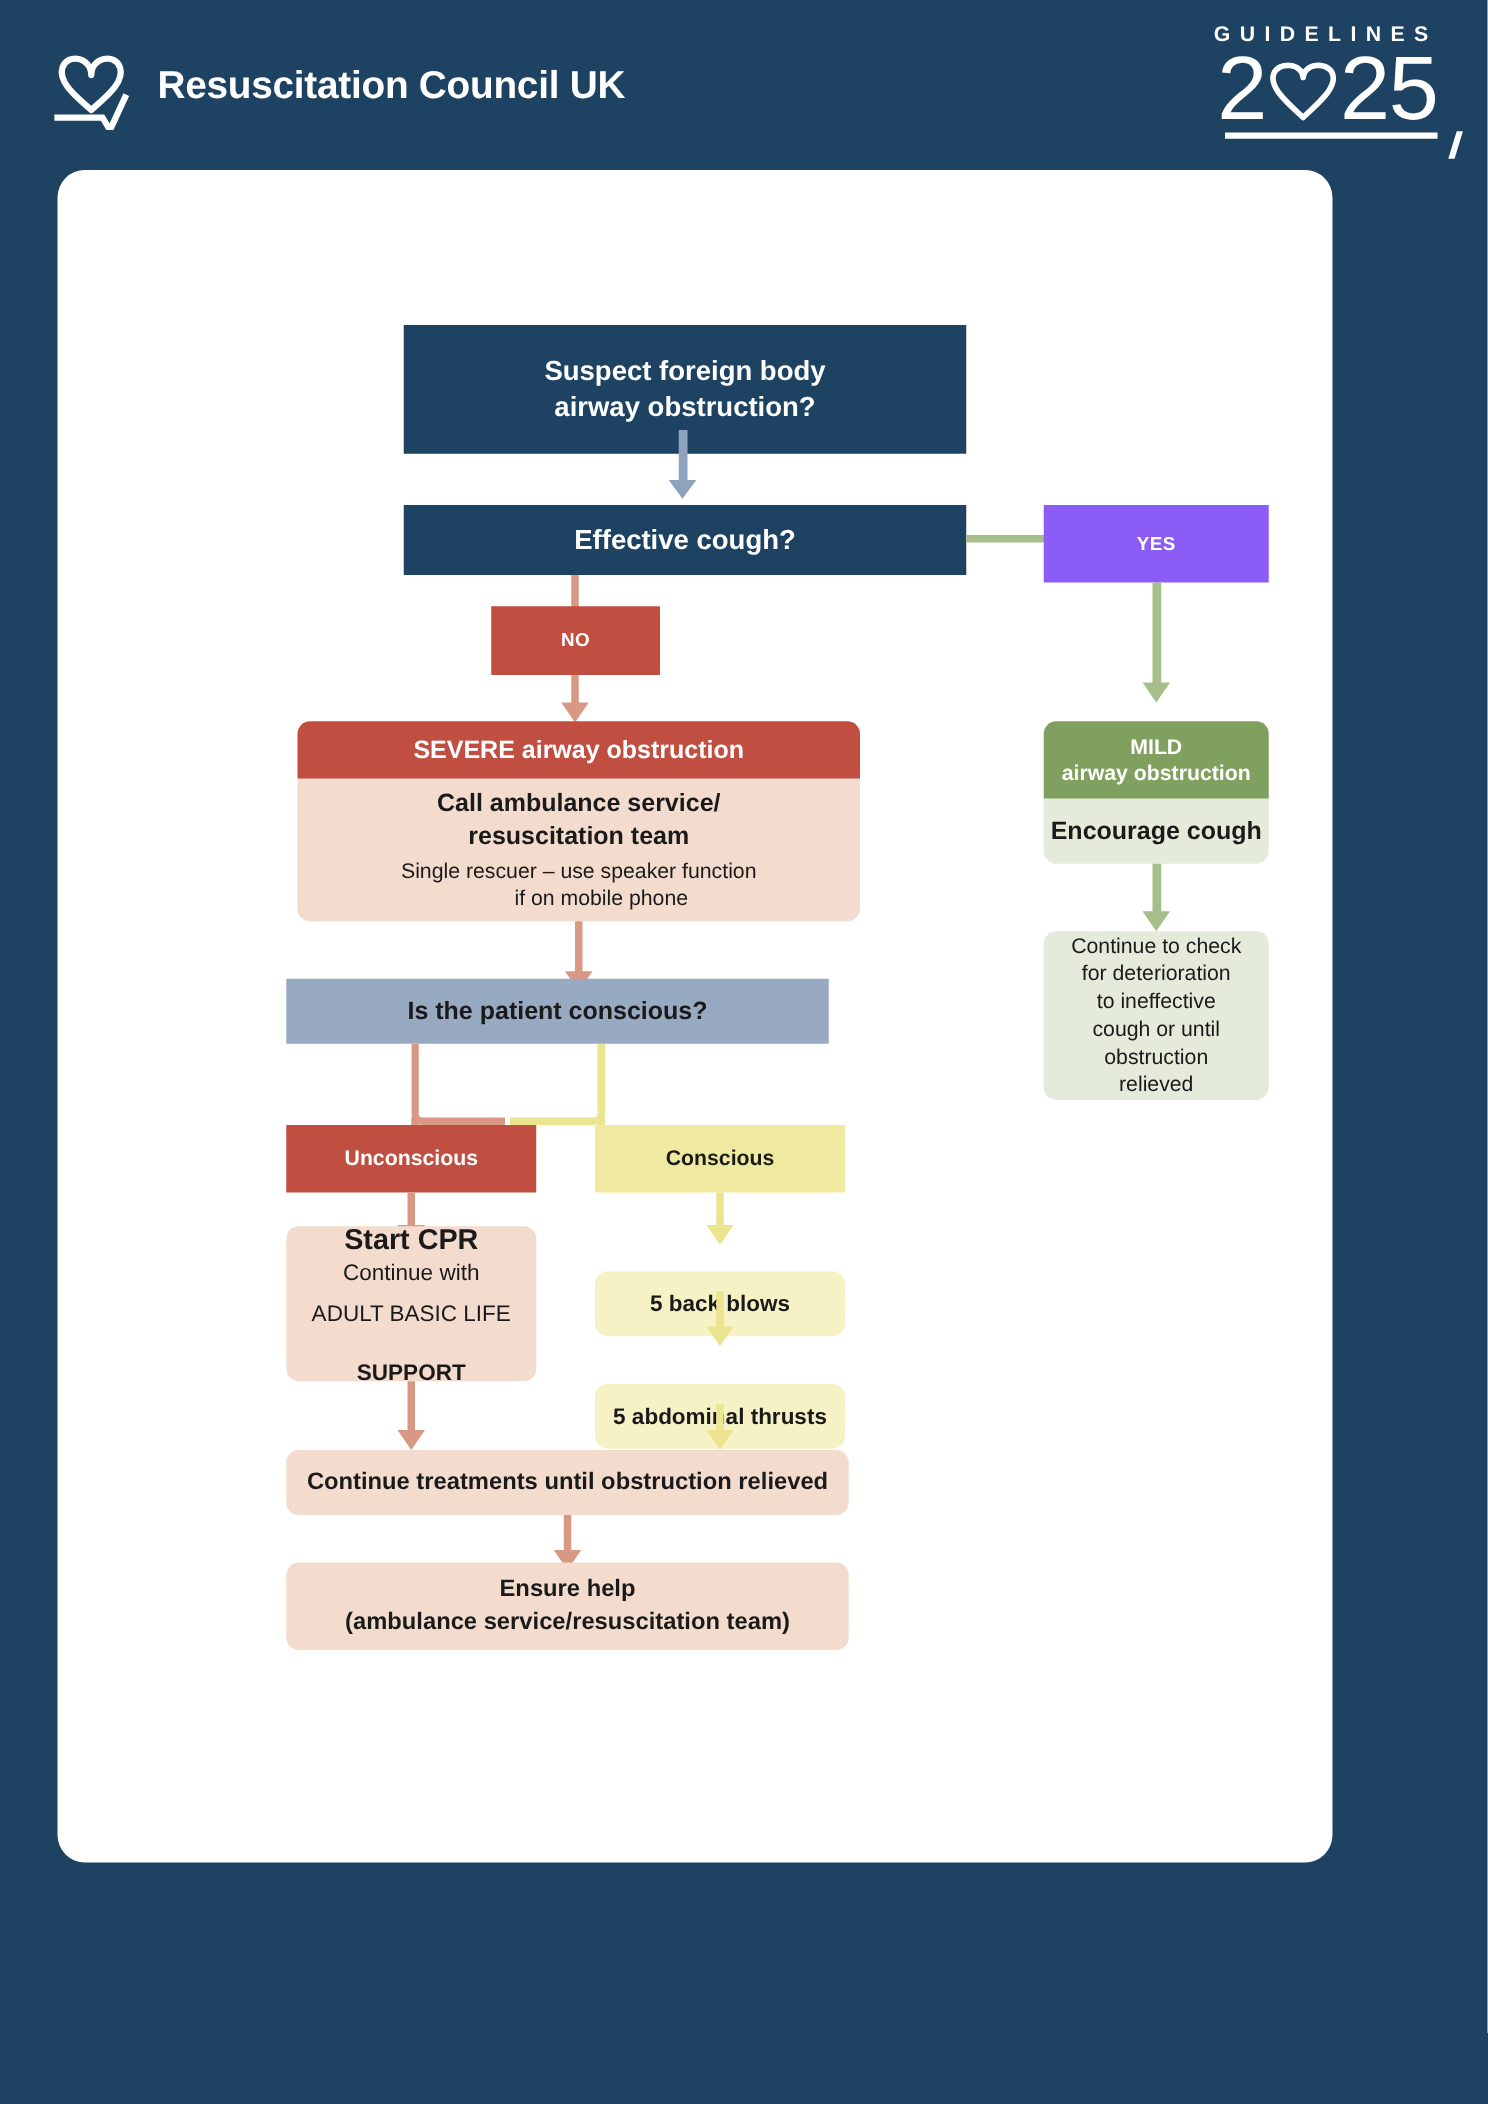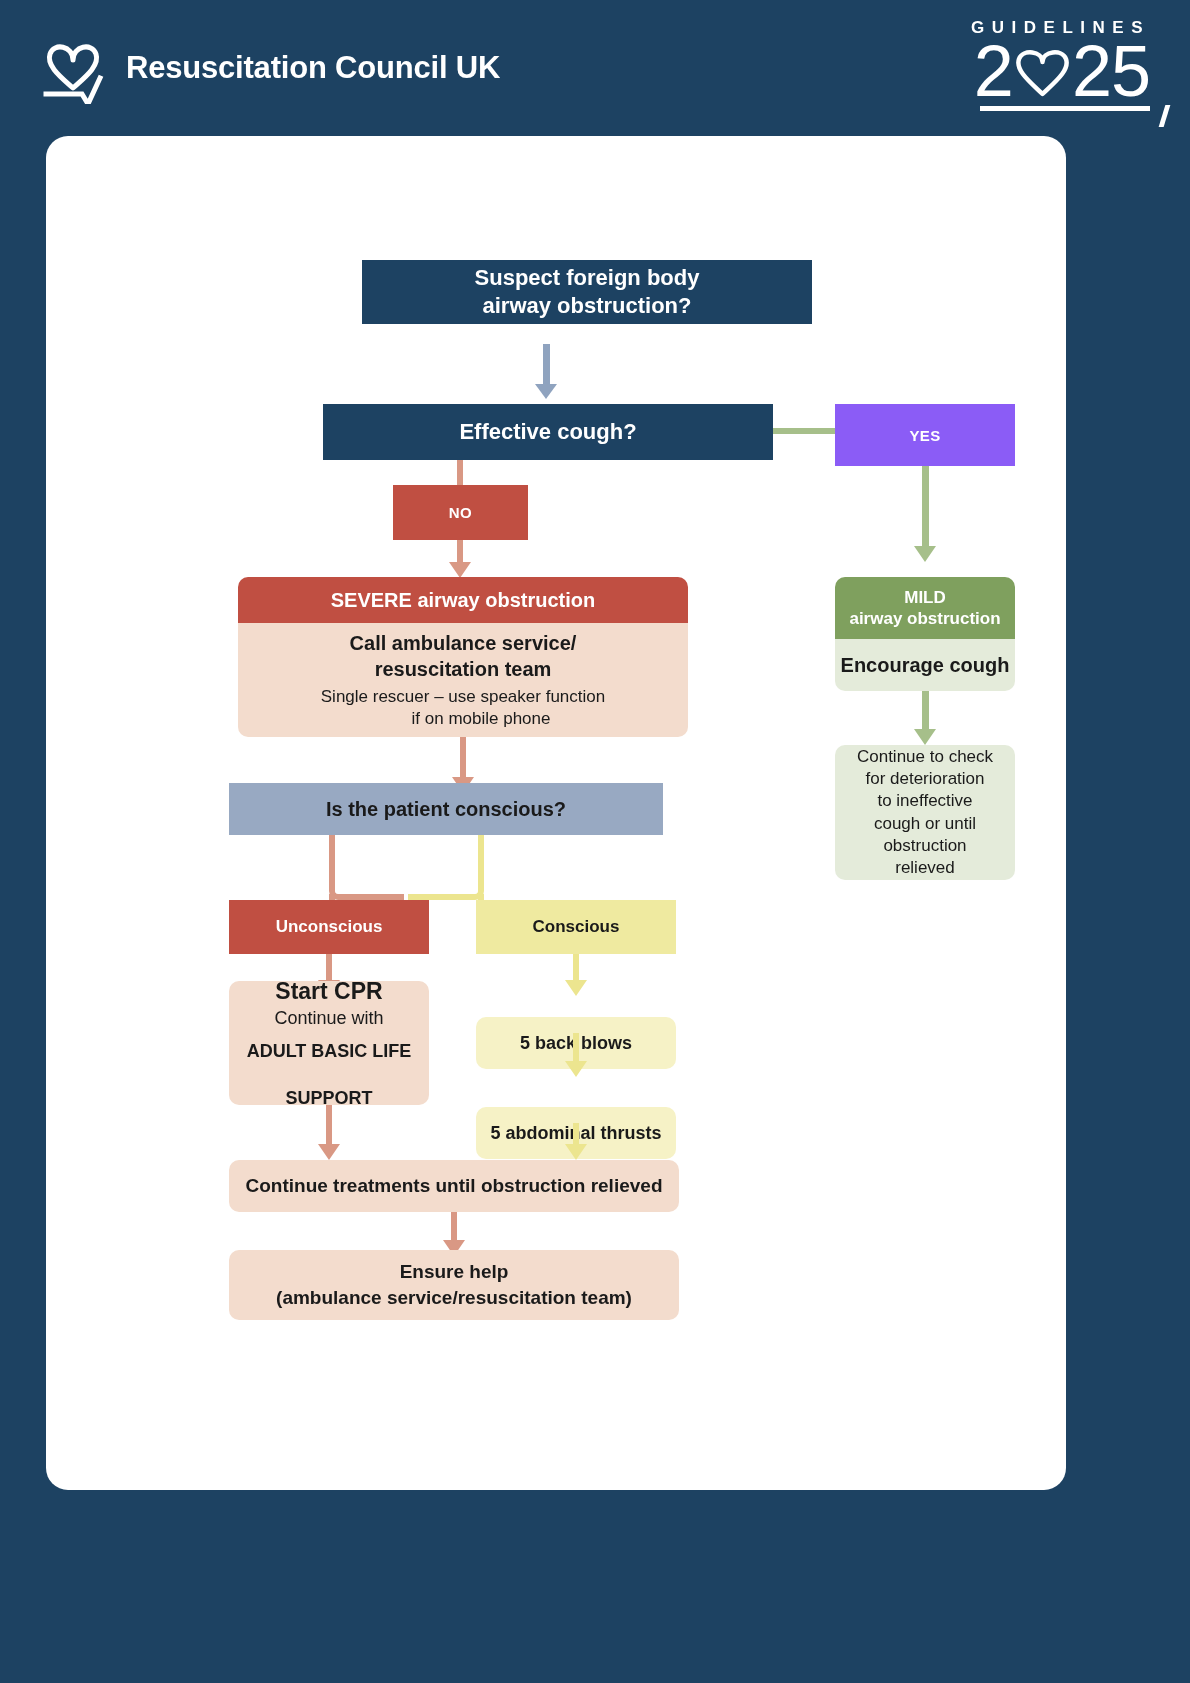--- a/index.html
+++ b/index.html
@@ -91,21 +91,21 @@
       </div>
       <div class="g-rule">
         <span class="g-tick"></span>
       </div>
     </div>
   </div>
 
   <div class="card">
 
 
-    <div class="node navy" style="left:277px;top:124px;width:450px;height:64px;font-size:22px;line-height:1.28;margin-left:39px;">
+    <div class="node navy" style="left:277px;top:124px;width:450px;height:103px;font-size:22px;line-height:1.28;">
       <span class="ln">Suspect foreign body</span>
       <span class="ln">airway obstruction?</span>
     </div>
 
     <div class="ln-v" style="left:497px;top:208px;width:7px;height:42px;background:#8fa3bf;"></div>
     <div class="arrow" style="left:489px;top:248px;border-top:15px solid #8fa3bf;"></div>
 
     <div class="node navy" style="left:277px;top:268px;width:450px;height:56px;font-size:22px;">
       <span class="ln">Effective cough?</span>
     </div>
@@ -187,21 +187,21 @@
 
     <div class="ln-v" style="left:280px;top:818px;width:6px;height:28px;background:#d99884;"></div>
     <div class="arrow" style="left:272px;top:844px;border-top:16px solid #d99884;"></div>
 
     <div class="ln-v" style="left:527px;top:818px;width:6px;height:28px;background:#ece58f;"></div>
     <div class="arrow" style="left:519px;top:844px;border-top:16px solid #ece58f;"></div>
 
     <div class="node peach r-all" style="left:183px;top:709px;top:845px;width:200px;height:124px;font-size:18px;line-height:1.26;">
       <span class="ln" style="font-size:23px;font-weight:700;margin-bottom:2px;">Start CPR</span>
       <span class="ln" style="font-weight:400;">Continue with</span>
-      <span class="ln" style="font-weight:700;margin-top:10px;">ADULT BASIC LIFE</span>
+      <span class="ln" style="font-weight:400;margin-top:10px;">ADULT BASIC LIFE</span>
       <span class="ln" style="font-weight:700;margin-top:24px;">SUPPORT</span>
     </div>
 
     <div class="node paleyellow r-all" style="left:430px;top:845px;width:200px;height:52px;font-size:18px;">
       <span class="ln">5 back blows</span>
     </div>
 
     <div class="ln-v" style="left:527px;top:897px;width:6px;height:30px;background:#ece58f;"></div>
     <div class="arrow" style="left:519px;top:925px;border-top:16px solid #ece58f;"></div>
 

